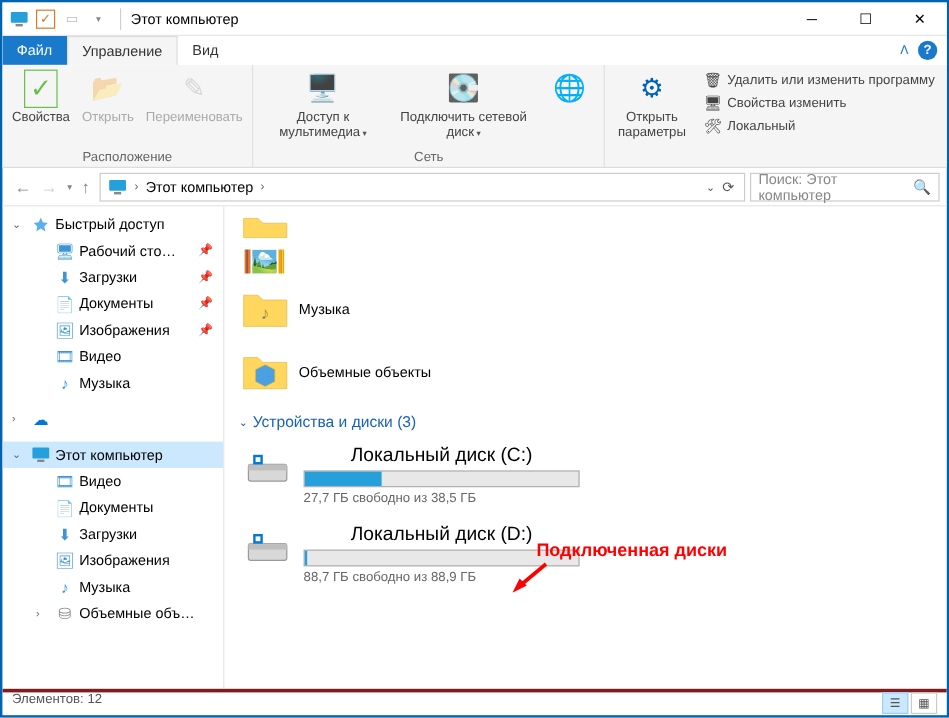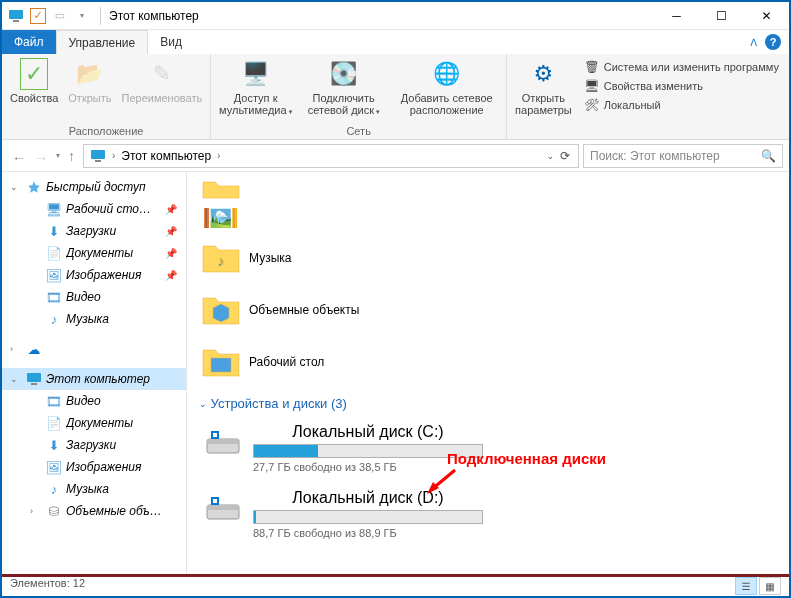--- a/index.html
+++ b/index.html
@@ -35,31 +35,31 @@
 .tri { font-size: 7px; color: #555; margin-left: 2px; }
 
 .addrbar { height: 32px; display: flex; align-items: center; gap: 4px; padding: 4px 6px; border-bottom: 1px solid #e5e5e5; }
 .navarrows { display: flex; align-items: center; gap: 8px; color: #888; font-size: 14px; padding: 0 4px; }
 .navarrows span { cursor: default; }
 .breadcrumb { flex: 1; height: 24px; border: 1px solid #ccc; display: flex; align-items: center; padding: 0 2px; font-size: 12px; }
 .breadcrumb .pc-icon { width: 16px; height: 14px; margin: 0 4px; }
 .breadcrumb .crumb { padding: 0 4px; }
 .breadcrumb .arr { color: #666; font-size: 10px; padding: 0 2px; }
 .breadcrumb .end { margin-left: auto; display: flex; align-items: center; gap: 6px; padding-right: 6px; color: #555; }
-.searchbox { width: 200px; height: 24px; border: 1px solid #ccc; display: flex; align-items: center; padding: 0 6px; color: #888; font-size: 12px; }
+.searchbox { width: 158px; height: 24px; border: 1px solid #ccc; display: flex; align-items: center; padding: 0 6px; color: #888; font-size: 12px; }
 .searchbox .mag { margin-left: auto; }
 
 .body { display: flex; height: 402px; }
 .sidebar { width: 185px; border-right: 1px solid #e5e5e5; overflow-y: auto; padding: 4px 0; font-size: 12px; }
 .side-item { display: flex; align-items: center; height: 22px; padding-left: 8px; gap: 4px; cursor: default; }
 .side-item.lvl2 { padding-left: 28px; }
 .side-item.selected { background: #cce8ff; }
 .side-item .exp { width: 12px; color: #666; font-size: 9px; }
 .side-item .icn { width: 16px; height: 16px; display: flex; align-items: center; justify-content: center; font-size: 13px; }
-.side-item .txt { flex: 1; white-space: nowrap; overflow: hidden; text-overflow: ellipsis; font-style: italic; }
+.side-item .txt { flex: 1; white-space: nowrap; overflow: hidden; text-overflow: ellipsis; }
 .side-item .pin { color: #888; font-size: 10px; margin-right: 8px; }
 .side-spacer { height: 8px; }
 
 .content { flex: 1; overflow-y: auto; padding: 4px 8px 8px 8px; position: relative; }
 .items-row { display: flex; flex-wrap: wrap; }
 .item-folder { width: 290px; display: flex; align-items: center; gap: 8px; padding: 4px; margin: 2px; }
 .item-folder .ficon { width: 40px; height: 40px; display: flex; align-items: center; justify-content: center; font-size: 30px; color: #ffcb4d; }
 .item-folder .fname { font-size: 12px; }
 
 .section-header { color: #1863b5; font-size: 13px; padding: 8px 0 4px 4px; display: flex; align-items: center; gap: 4px; }
@@ -147,37 +147,35 @@
         <div class="lbl"><span>Доступ к
 мультимедиа</span><span class="tri">▾</span></div>
       </div>
       <div class="rbtn">
         <div class="icon32">💽</div>
         <div class="lbl"><span>Подключить
 сетевой диск</span><span class="tri">▾</span></div>
       </div>
       <div class="rbtn">
         <div class="icon32">🌐</div>
-        <div class="lbl">Добавить сетевое
-расположение</div>
       </div>
     </div>
     <div class="glabel">Сеть</div>
   </div>
   <div class="rgroup" style="border-right:none;">
     <div class="items">
       <div class="rbtn">
         <div class="icon32" style="color:#0063b1;">⚙</div>
         <div class="lbl">Открыть
 параметры</div>
       </div>
       <div class="rstack">
         <div class="rsmall">
             <div class="ic16">🗑</div>
-            <span>Система или изменить программу</span>
+            <span>Удалить или изменить программу</span>
           </div>
         <div class="rsmall">
             <div class="ic16">🖥</div>
             <span>Свойства изменить</span>
           </div>
         <div class="rsmall">
             <div class="ic16">🛠</div>
             <span>Локальный</span>
           </div>
       </div>
@@ -359,31 +357,20 @@
       <div class="item-folder">
         <div class="ficon">
             <svg class="folder-y" width="40" height="32" viewBox="0 0 40 32">
               <path d="M2 4 h12 l4 4 h20 v22 h-36 z"></path>
               <polygon points="20,10 28,14 28,24 20,28 12,24 12,14" fill="#4aa0e0"></polygon>
             </svg>
           </div>
         <div class="fname">Объемные объекты</div>
       </div>
     </div>
-    <div class="items-row">
-      <div class="item-folder">
-        <div class="ficon">
-            <svg class="folder-y" width="40" height="32" viewBox="0 0 40 32">
-              <path d="M2 4 h12 l4 4 h20 v22 h-36 z"></path>
-              <rect x="10" y="12" width="20" height="14" fill="#4aa0e0"></rect>
-            </svg>
-          </div>
-        <div class="fname">Рабочий стол</div>
-      </div>
-    </div>
 
     <div class="section-header">
       <span class="arr">⌄</span>
       <span>Устройства и диски (3)</span>
     </div>
     <div class="items-row" id="drives-row">
         <div class="drive">
           <div class="dicon">
             <svg class="driveimg" viewBox="0 0 40 32">
               <rect x="4" y="12" width="32" height="14" rx="2" fill="#d8d8d8" stroke="#999"></rect>

